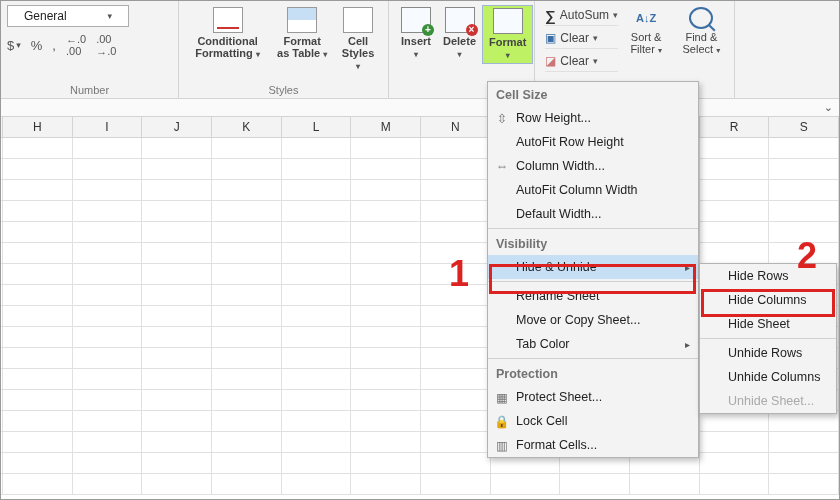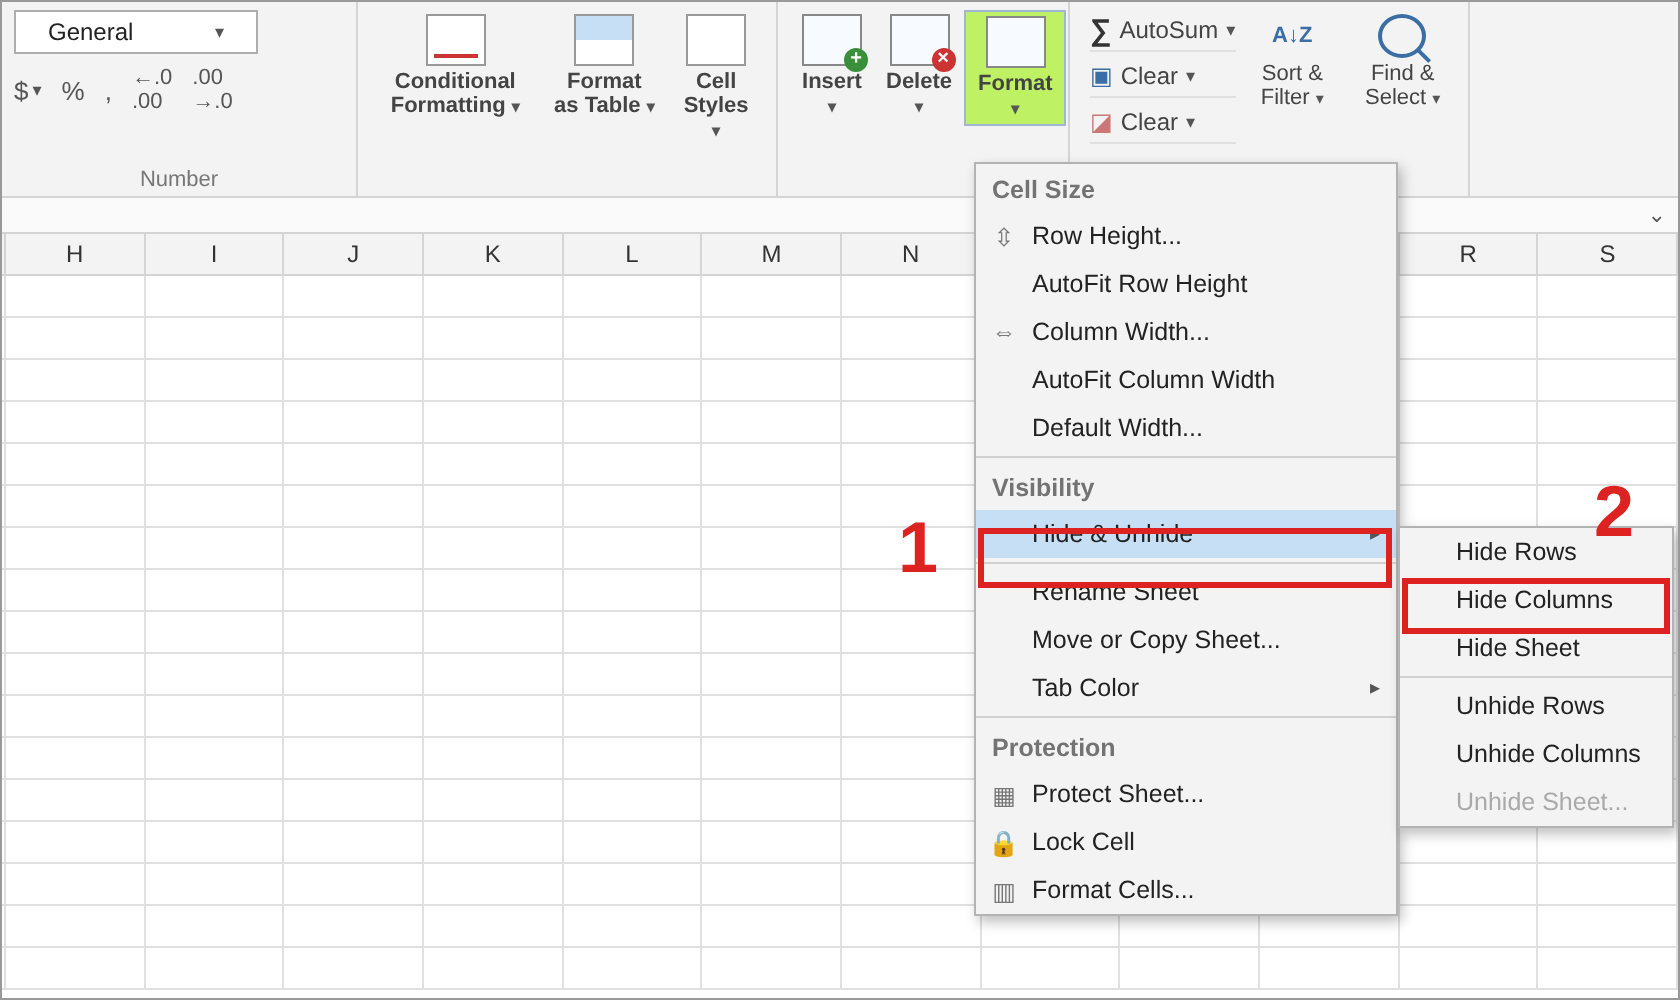--- a/index.html
+++ b/index.html
@@ -98,20 +98,21 @@
       </div>
       <div class="stack-btn">
         <div class="ic icon-big table-ico"></div>
         <div class="lbl"><span>Format as Table</span> <span class="drop-tri">▾</span></div>
       </div>
       <div class="stack-btn">
         <div class="ic icon-big cell-ico"></div>
         <div class="lbl"><span>Cell Styles</span> <span class="drop-tri">▾</span></div>
       </div>
     </div>
+    <div class="group-label">Styles</div>
   </div>
 
   <div class="group" style="width:146px">
     <div class="btns-row">
       <div class="stack-btn">
         <div class="ic icon-big ins-ico"></div>
         <div class="lbl"><span>Insert</span><br><span class="drop-tri">▾</span></div>
       </div>
       <div class="stack-btn">
         <div class="ic icon-big del-ico"></div>

